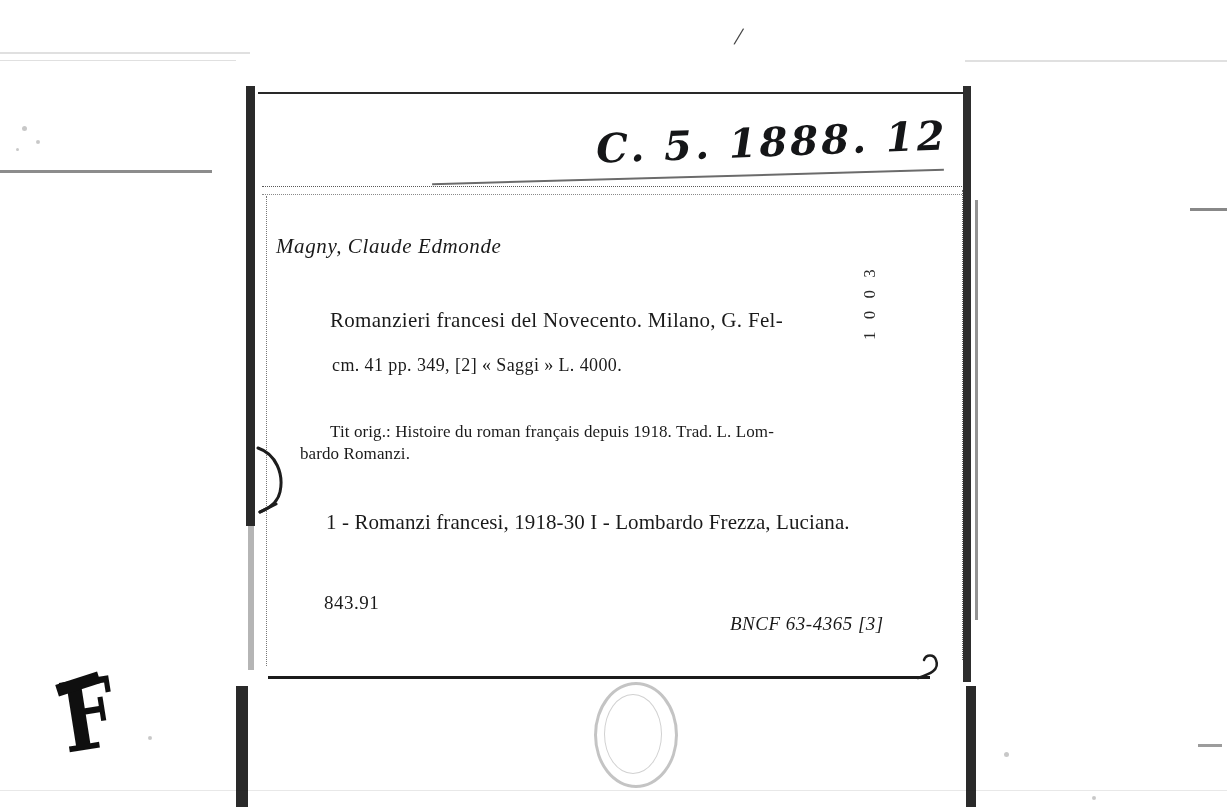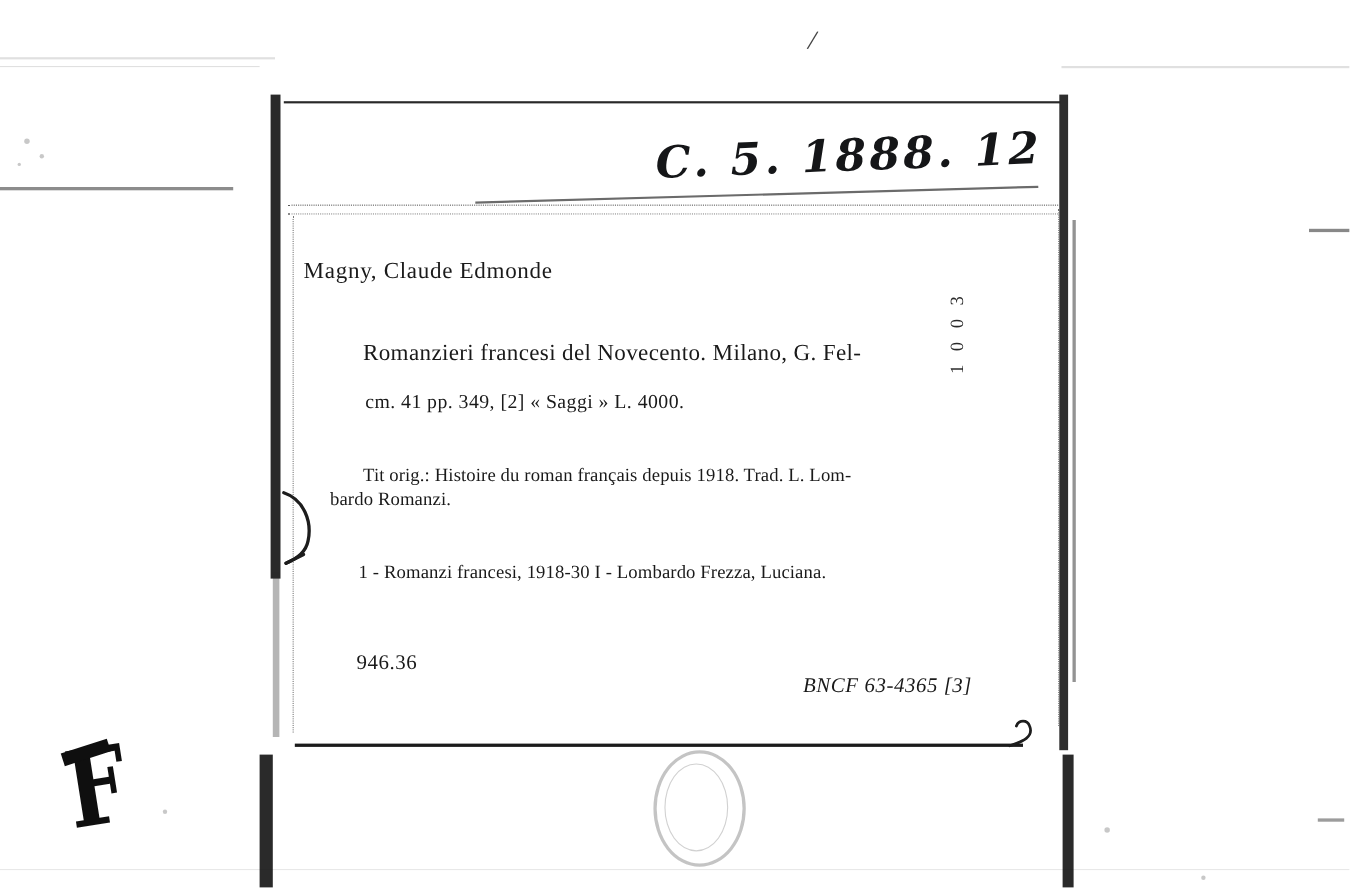--- a/index.html
+++ b/index.html
@@ -139,20 +139,21 @@
     color: #1c1c1c;
     font-family: "Liberation Serif", serif;
     letter-spacing: .2px;
     white-space: nowrap;
   }
   #author {
     left: 276px;
     top: 234px;
     font-size: 21px;
     letter-spacing: .6px;
+    font-style: italic;
   }
   #title1 {
     left: 330px;
     top: 272px;
     font-size: 21px;
     letter-spacing: .3px;
     margin-top: 36px;
   }
   #title2 {
     left: 300px;
@@ -174,21 +175,21 @@
   }
   #note2 {
     left: 300px;
     top: 444px;
     font-size: 17px;
     letter-spacing: .1px;
   }
   #tracings {
     left: 326px;
     top: 510px;
-    font-size: 17px;
+    font-size: 21px;
     letter-spacing: .1px;
   }
   #ddc {
     left: 324px;
     top: 592px;
     font-size: 19px;
     letter-spacing: .5px;
   }
   #ident {
     left: 730px;
@@ -316,21 +317,21 @@
   <div id="shelfmark">C. 5. 1888. 12</div>
   <div id="shelfmark-underline"></div>
 
   <div class="typed" id="author">Magny, Claude Edmonde</div>
   <div class="typed" id="title1">Romanzieri francesi del Novecento.   Milano, G. Fel-</div>
   <div class="typed" id="collation">cm. 41   pp. 349, [2]   « Saggi »   L. 4000.</div>
   <div id="side-digits">1 0 0 3</div>
   <div class="typed" id="note1">Tit orig.: Histoire du roman français depuis 1918. Trad. L. Lom-</div>
   <div class="typed" id="note2">bardo Romanzi.</div>
   <div class="typed" id="tracings">1 - Romanzi francesi, 1918-30   I - Lombardo Frezza, Luciana.</div>
-  <div class="typed" id="ddc">946.36</div>
+  <div class="typed" id="ddc">843.91</div>
   <div class="typed" id="ident">BNCF 63-4365   [3]</div>
 
   <div id="f-mark">F</div>
   <div id="f-mark-bar"></div>
 
   <svg id="hook" viewBox="0 0 40 72">
     <path d="M4 2 C 22 8, 30 28, 26 46 C 24 56, 16 62, 6 66" fill="none" stroke="#1f1f1f" stroke-width="3" stroke-linecap="round"></path>
     <path d="M6 66 L 22 58" fill="none" stroke="#1f1f1f" stroke-width="3" stroke-linecap="round"></path>
   </svg>
 

